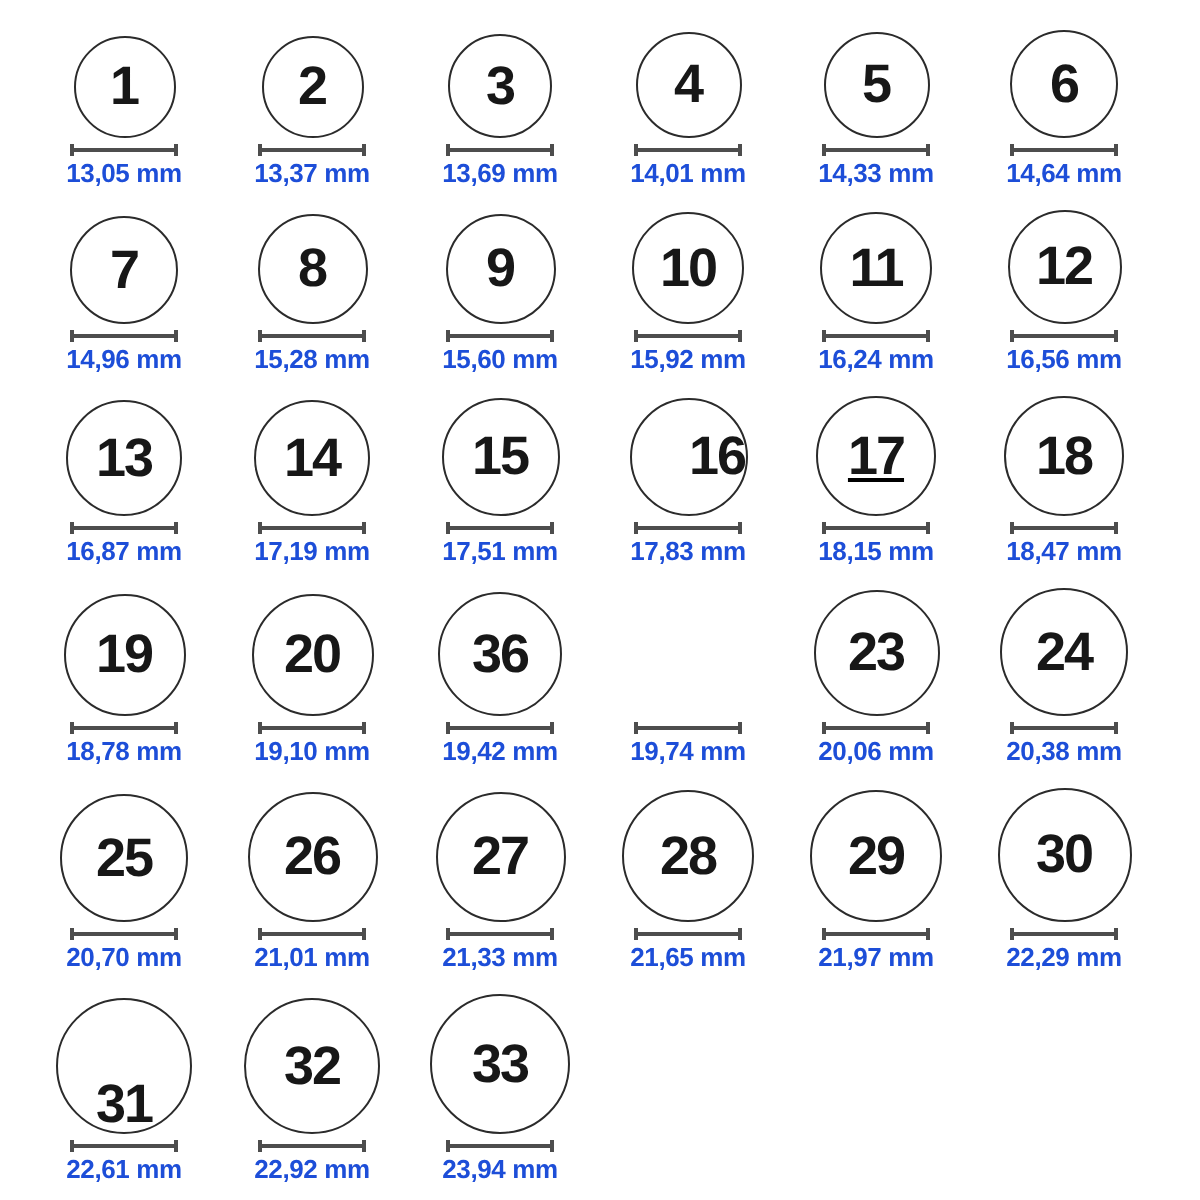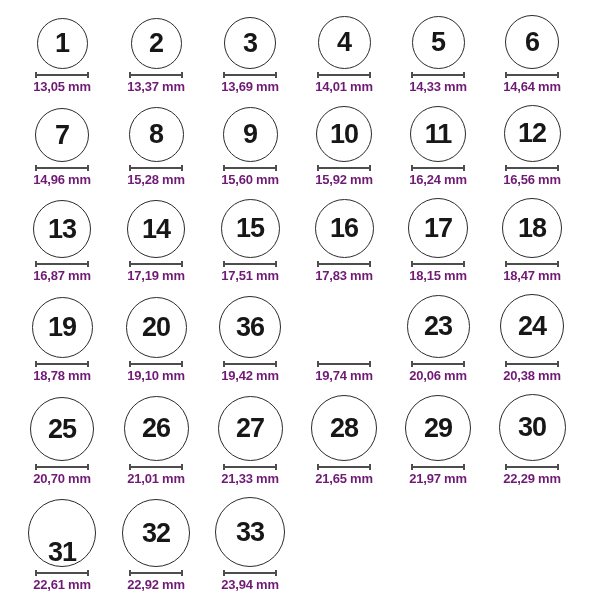--- a/index.html
+++ b/index.html
@@ -44,21 +44,21 @@
     width: 54px;
     height: 6px;
     box-sizing: border-box;
     border-left: 2px solid #4d4d4d;
     border-right: 2px solid #4d4d4d;
     background: linear-gradient(#4d4d4d, #4d4d4d) center / 100% 2px no-repeat;
   }
   .label {
     font-size: 13px;
     font-weight: bold;
-    color: #701a75;
+    color: #1d4ed8;
     line-height: 13px;
     margin-top: 2px;
     white-space: nowrap;
     letter-spacing: -0.2px;
   }
 </style>
 </head>
 <body>
 
 <div class="page">
@@ -167,28 +167,28 @@
     <div class="label">17,19 mm</div>
   </div>
         <div class="cell">
     <div class="circle" style="width: 59px; height: 59px;">
       <span class="num">15</span>
     </div>
     <div class="ruler"></div>
     <div class="label">17,51 mm</div>
   </div>
         <div class="cell">
-    <div class="circle" style="width: 59px; height: 59px;">
+    <div class="circle" style="width: 59px; height: 59px; justify-content: flex-end;">
       <span class="num">16</span>
     </div>
     <div class="ruler"></div>
     <div class="label">17,83 mm</div>
   </div>
         <div class="cell">
-    <div class="circle" style="width: 60px; height: 60px;">
+    <div class="circle" style="width: 60px; height: 60px; text-decoration: underline;">
       <span class="num">17</span>
     </div>
     <div class="ruler"></div>
     <div class="label">18,15 mm</div>
   </div>
         <div class="cell">
     <div class="circle" style="width: 60px; height: 60px;">
       <span class="num">18</span>
     </div>
     <div class="ruler"></div>

